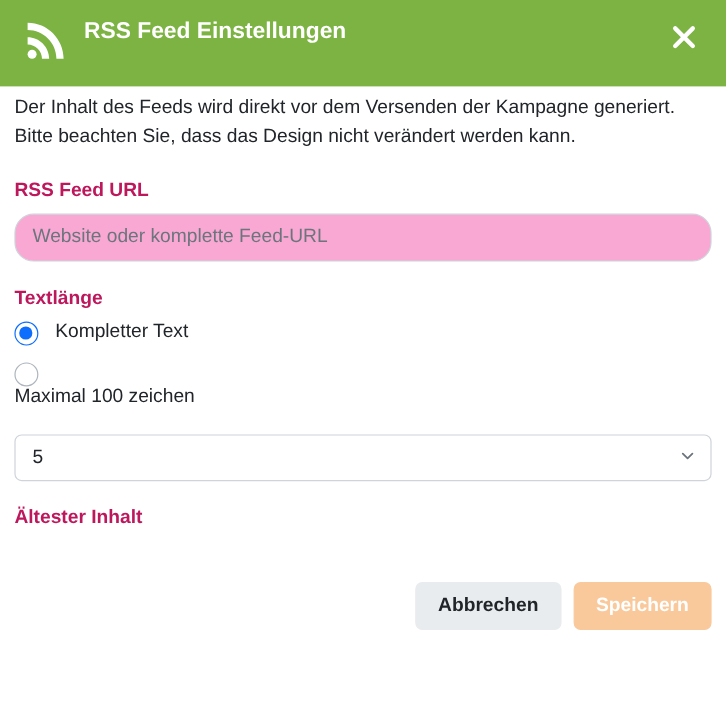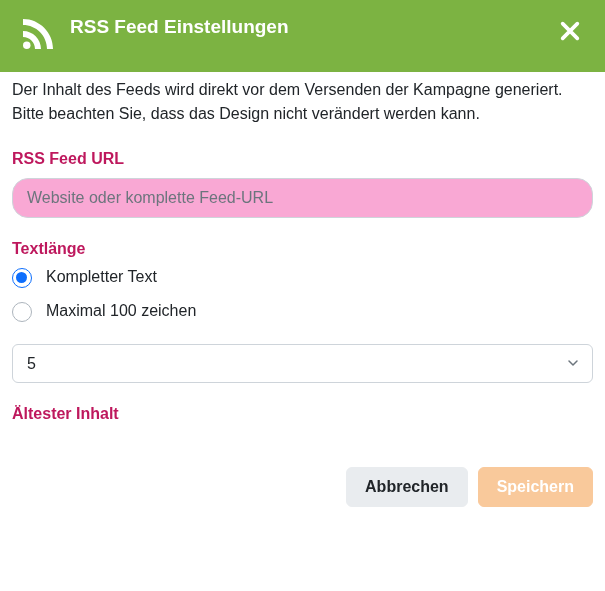--- a/index.html
+++ b/index.html
@@ -63,21 +63,21 @@
     border-radius: 16px;
     background: #f9a8d4;
     color: #212529;
   }
   .text-input::placeholder { color: #6c757d; }
   .radio-option {
     display: flex;
     margin-bottom: 14px;
     cursor: pointer;
   }
-  .radio-option:last-child { margin-bottom: 16px; }
+  .radio-option:last-child { margin-bottom: 16px; flex-direction: column; }
   .radio-input {
     appearance: none;
     width: 20px;
     height: 20px;
     border: 1.5px solid #adb5bd;
     border-radius: 50%;
     margin-right: 14px;
     position: relative;
     cursor: pointer;
   }

